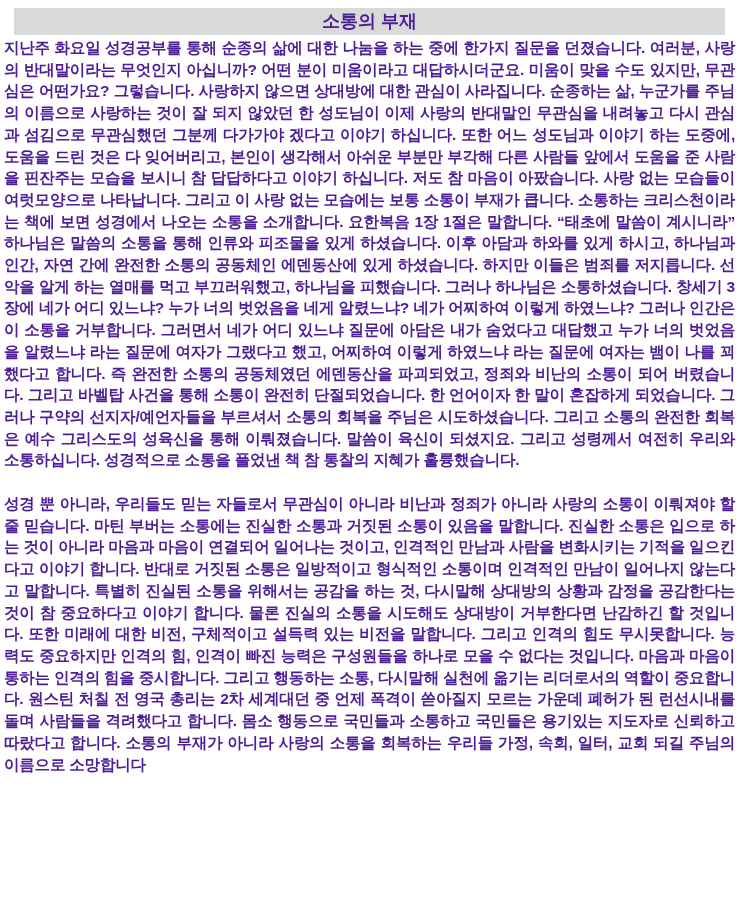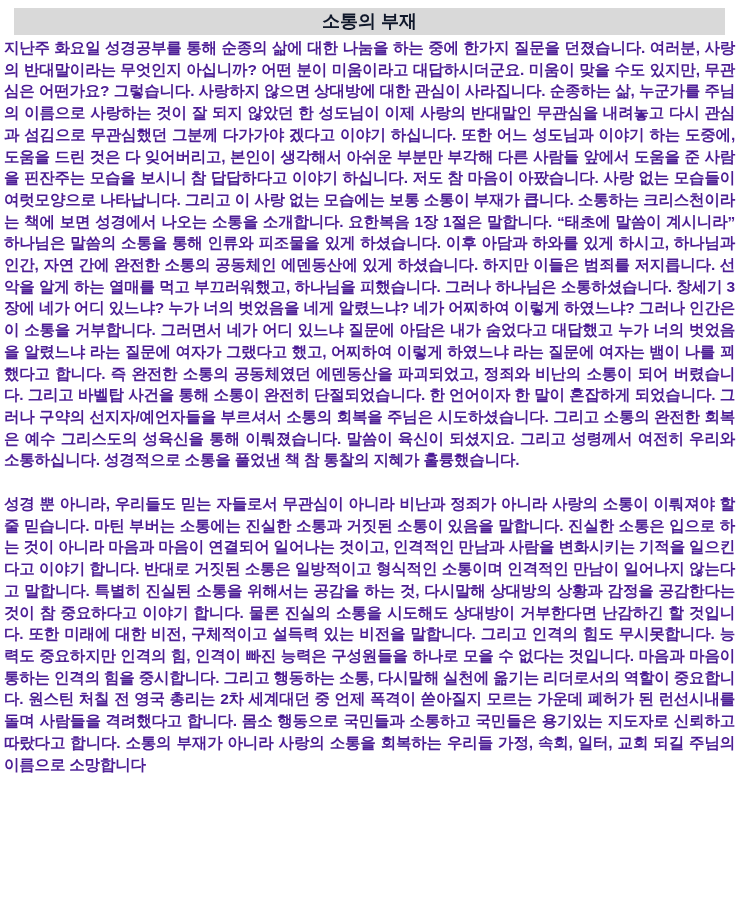--- a/index.html
+++ b/index.html
@@ -34,21 +34,21 @@
   }
   .article-title-bar {
     margin: 8px 14px 0 14px;
     background: #d9d9d9;
     text-align: center;
     padding: 1px 0 2px 0;
   }
   .article-title {
     font-size: 18px;
     font-weight: bold;
-    color: #0f172a;
+    color: #4c1d95;
   }
   .article-body {
     padding: 2px 4px 0 4px;
     text-align: justify;
   }
   .article-body p {
     margin: 0 0 22px 0;
     font-size: 15.5px;
     font-weight: bold;
     line-height: 21.7px;

